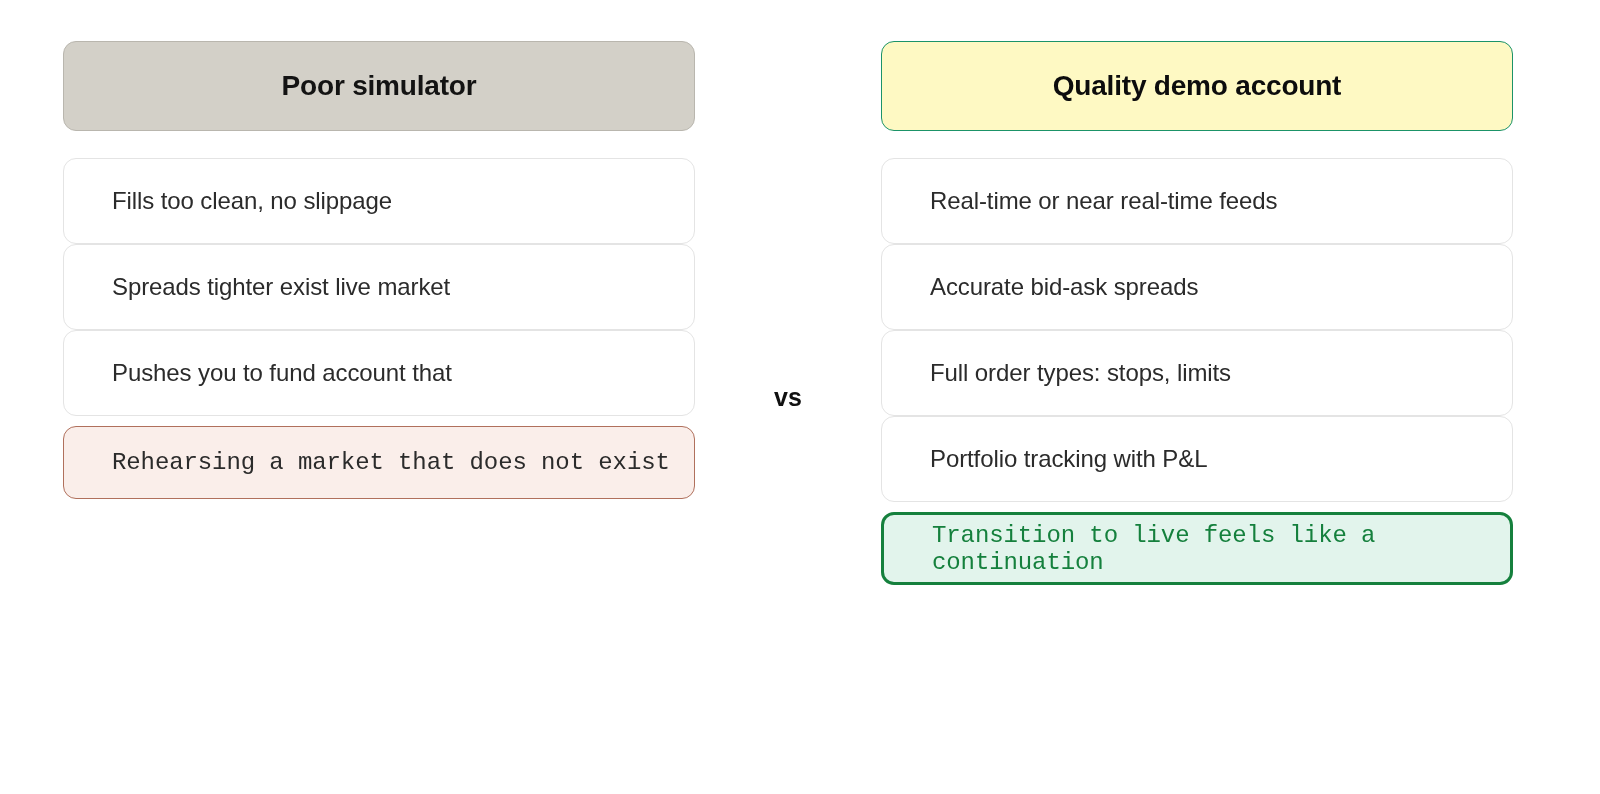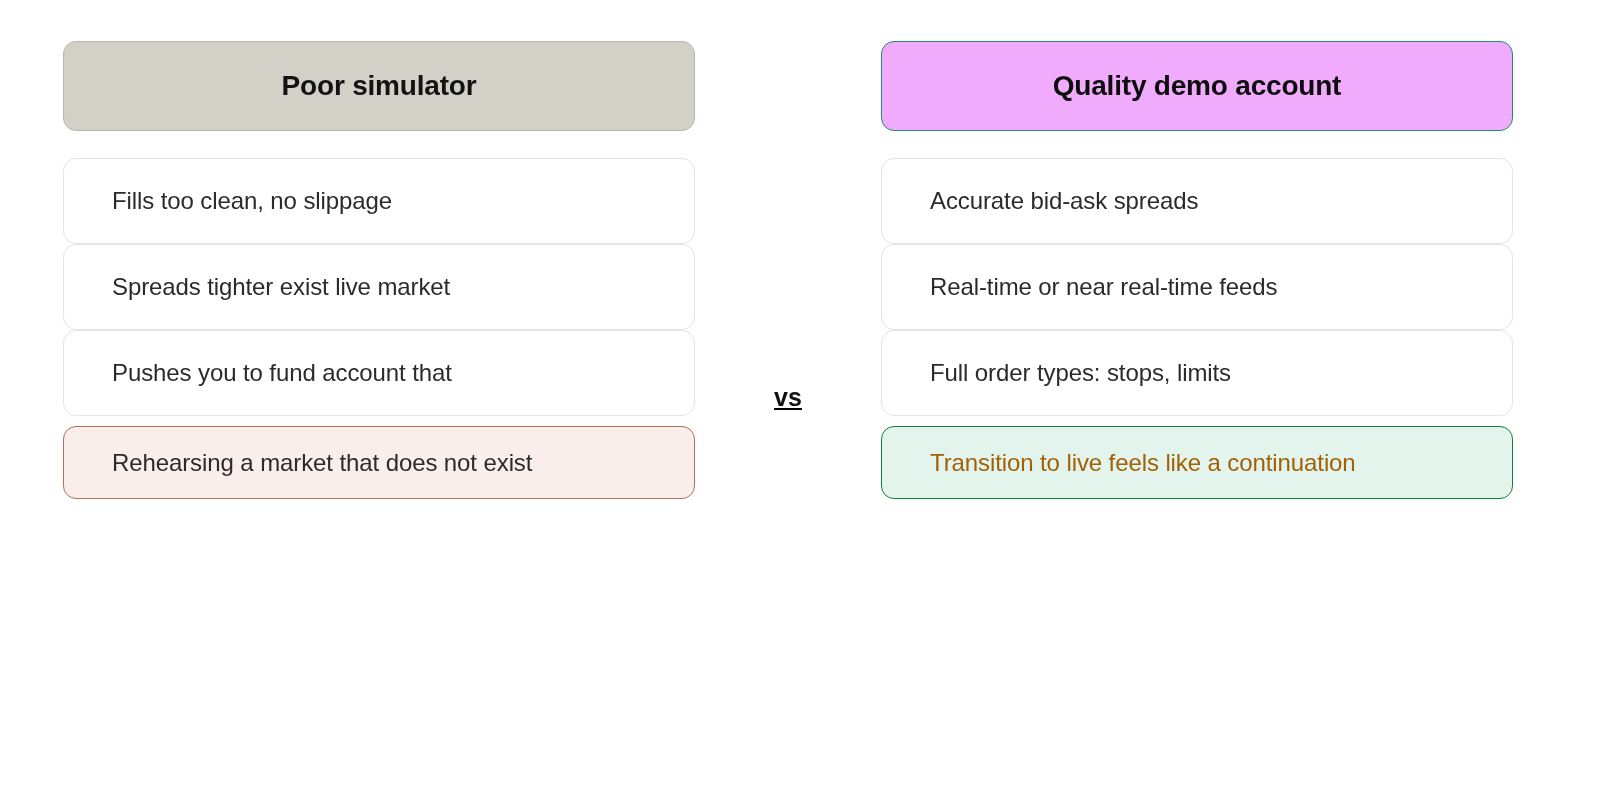--- a/index.html
+++ b/index.html
@@ -43,67 +43,66 @@
     letter-spacing: -0.2px;
     color: #131313;
     box-sizing: border-box;
     margin-bottom: 27px;
   }
   .col-header.neg {
     background: #d3d0c8;
     border: 1px solid #b9b6ae;
   }
   .col-header.pos {
-    background: #f0abfc;
+    background: #fef9c3;
     border: 1px solid #1b9368;
     color: #0d0d0d;
   }
 
   .row-card {
     height: 86px;
     border-radius: 13px;
     background: #ffffff;
     border: 1px solid #e4e4e4;
     box-sizing: border-box;
     display: flex;
     align-items: center;
     padding-left: 48px;
     padding-right: 24px;
     font-size: 24px;
     color: #2b2b2b;
     letter-spacing: -0.1px;
   }
-  .row-card:last-child { margin-bottom: 4px; }
+  .row-card:last-child { margin-bottom: 4px; font-family: Liberation Mono, monospace; }
 
   .row-card.highlight-neg {
     background: #faeeea;
     border: 1px solid #b0705c;
     height: 73px;
     color: #2b2b2b;
     margin-top: 10px;
   }
   .row-card.highlight-pos {
     background: #e2f4ec;
-    border: 1px solid #15803d;
+    border: 3px solid #15803d;
     height: 73px;
-    color: #a16207;
+    color: #15803d;
     margin-top: 10px;
   }
 
   .vs-divider {
     position: absolute;
     left: 695px;
     width: 186px;
     top: 0;
     height: 794px;
     display: flex;
     align-items: center;
     justify-content: center;
     pointer-events: none;
-    text-decoration: underline;
   }
   .vs-label {
     font-size: 25px;
     font-weight: bold;
     color: #111111;
     letter-spacing: 0px;
   }
 </style>
 </head>
 <body>
@@ -119,19 +118,20 @@
     <div class="row-card highlight-neg">Rehearsing a market that does not exist</div>
   </div>
 
   <div class="vs-divider">
     <span class="vs-label">vs</span>
   </div>
 
   <div class="column column-right">
     <div class="col-header pos">Quality demo account</div>
 
+    <div class="row-card">Real-time or near real-time feeds</div>
     <div class="row-card">Accurate bid-ask spreads</div>
-    <div class="row-card">Real-time or near real-time feeds</div>
     <div class="row-card">Full order types: stops, limits</div>
+    <div class="row-card">Portfolio tracking with P&amp;L</div>
     <div class="row-card highlight-pos">Transition to live feels like a continuation</div>
   </div>
 
 </div>
 
 </body></html>

